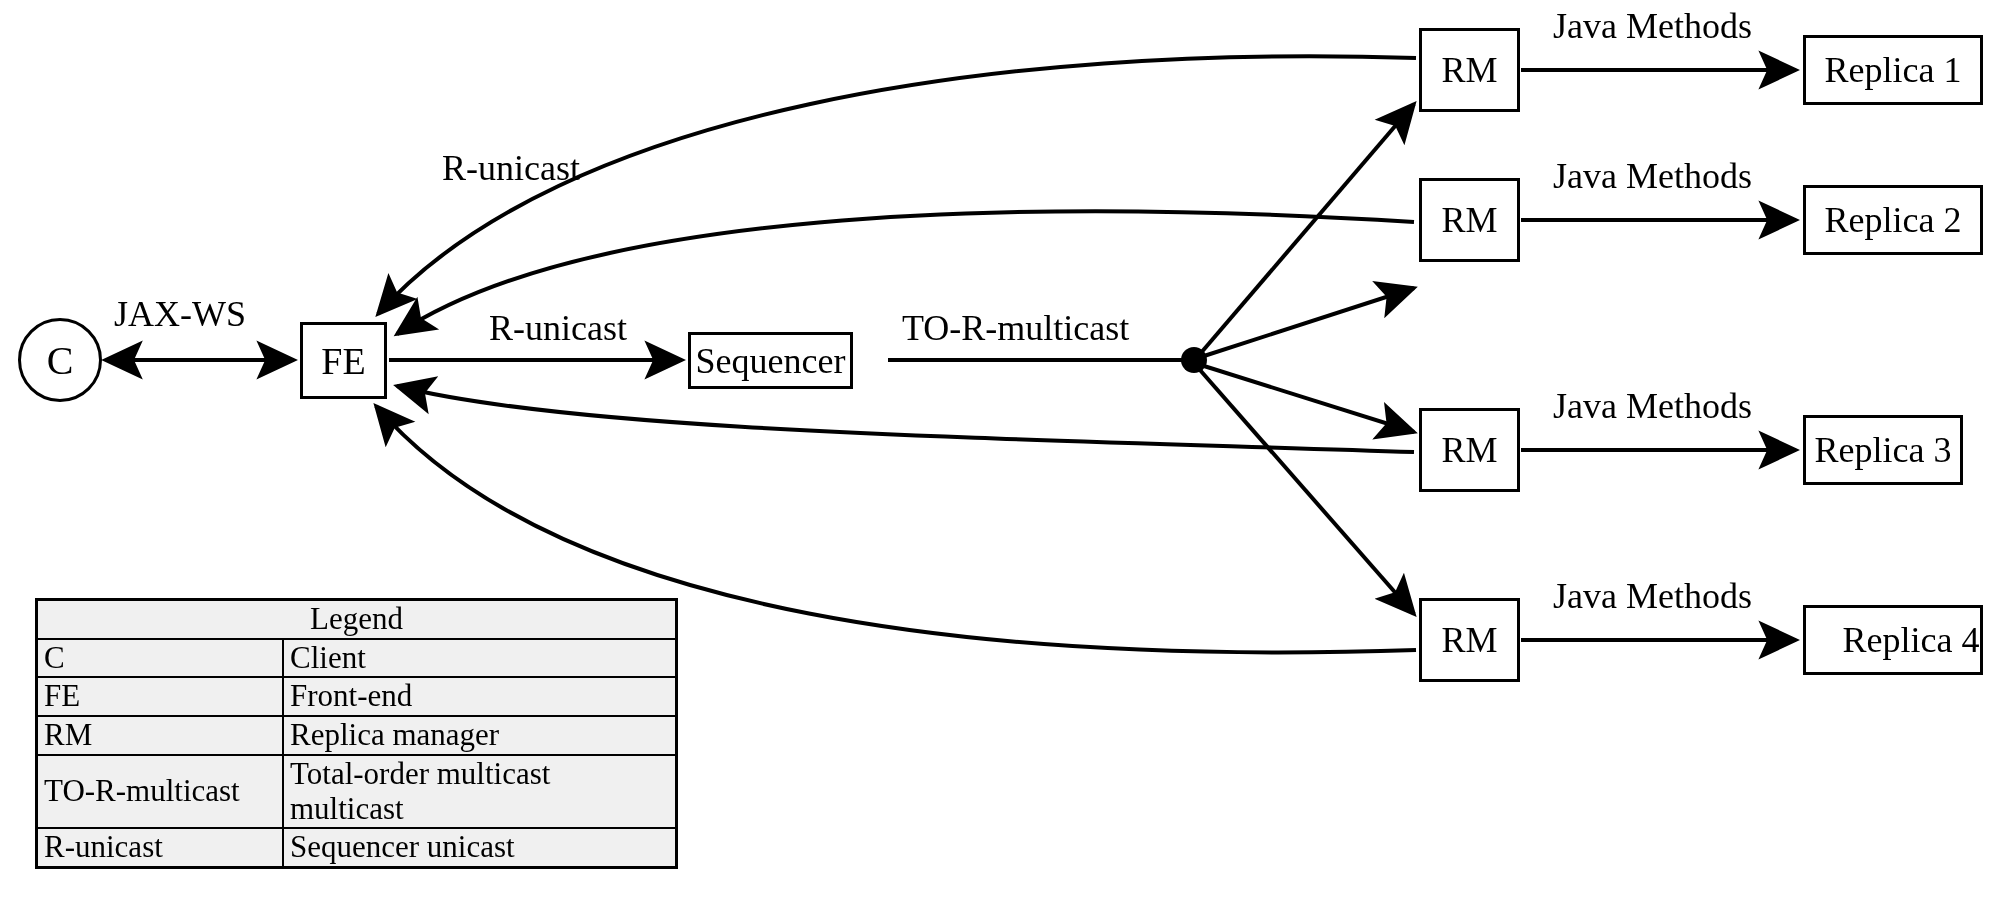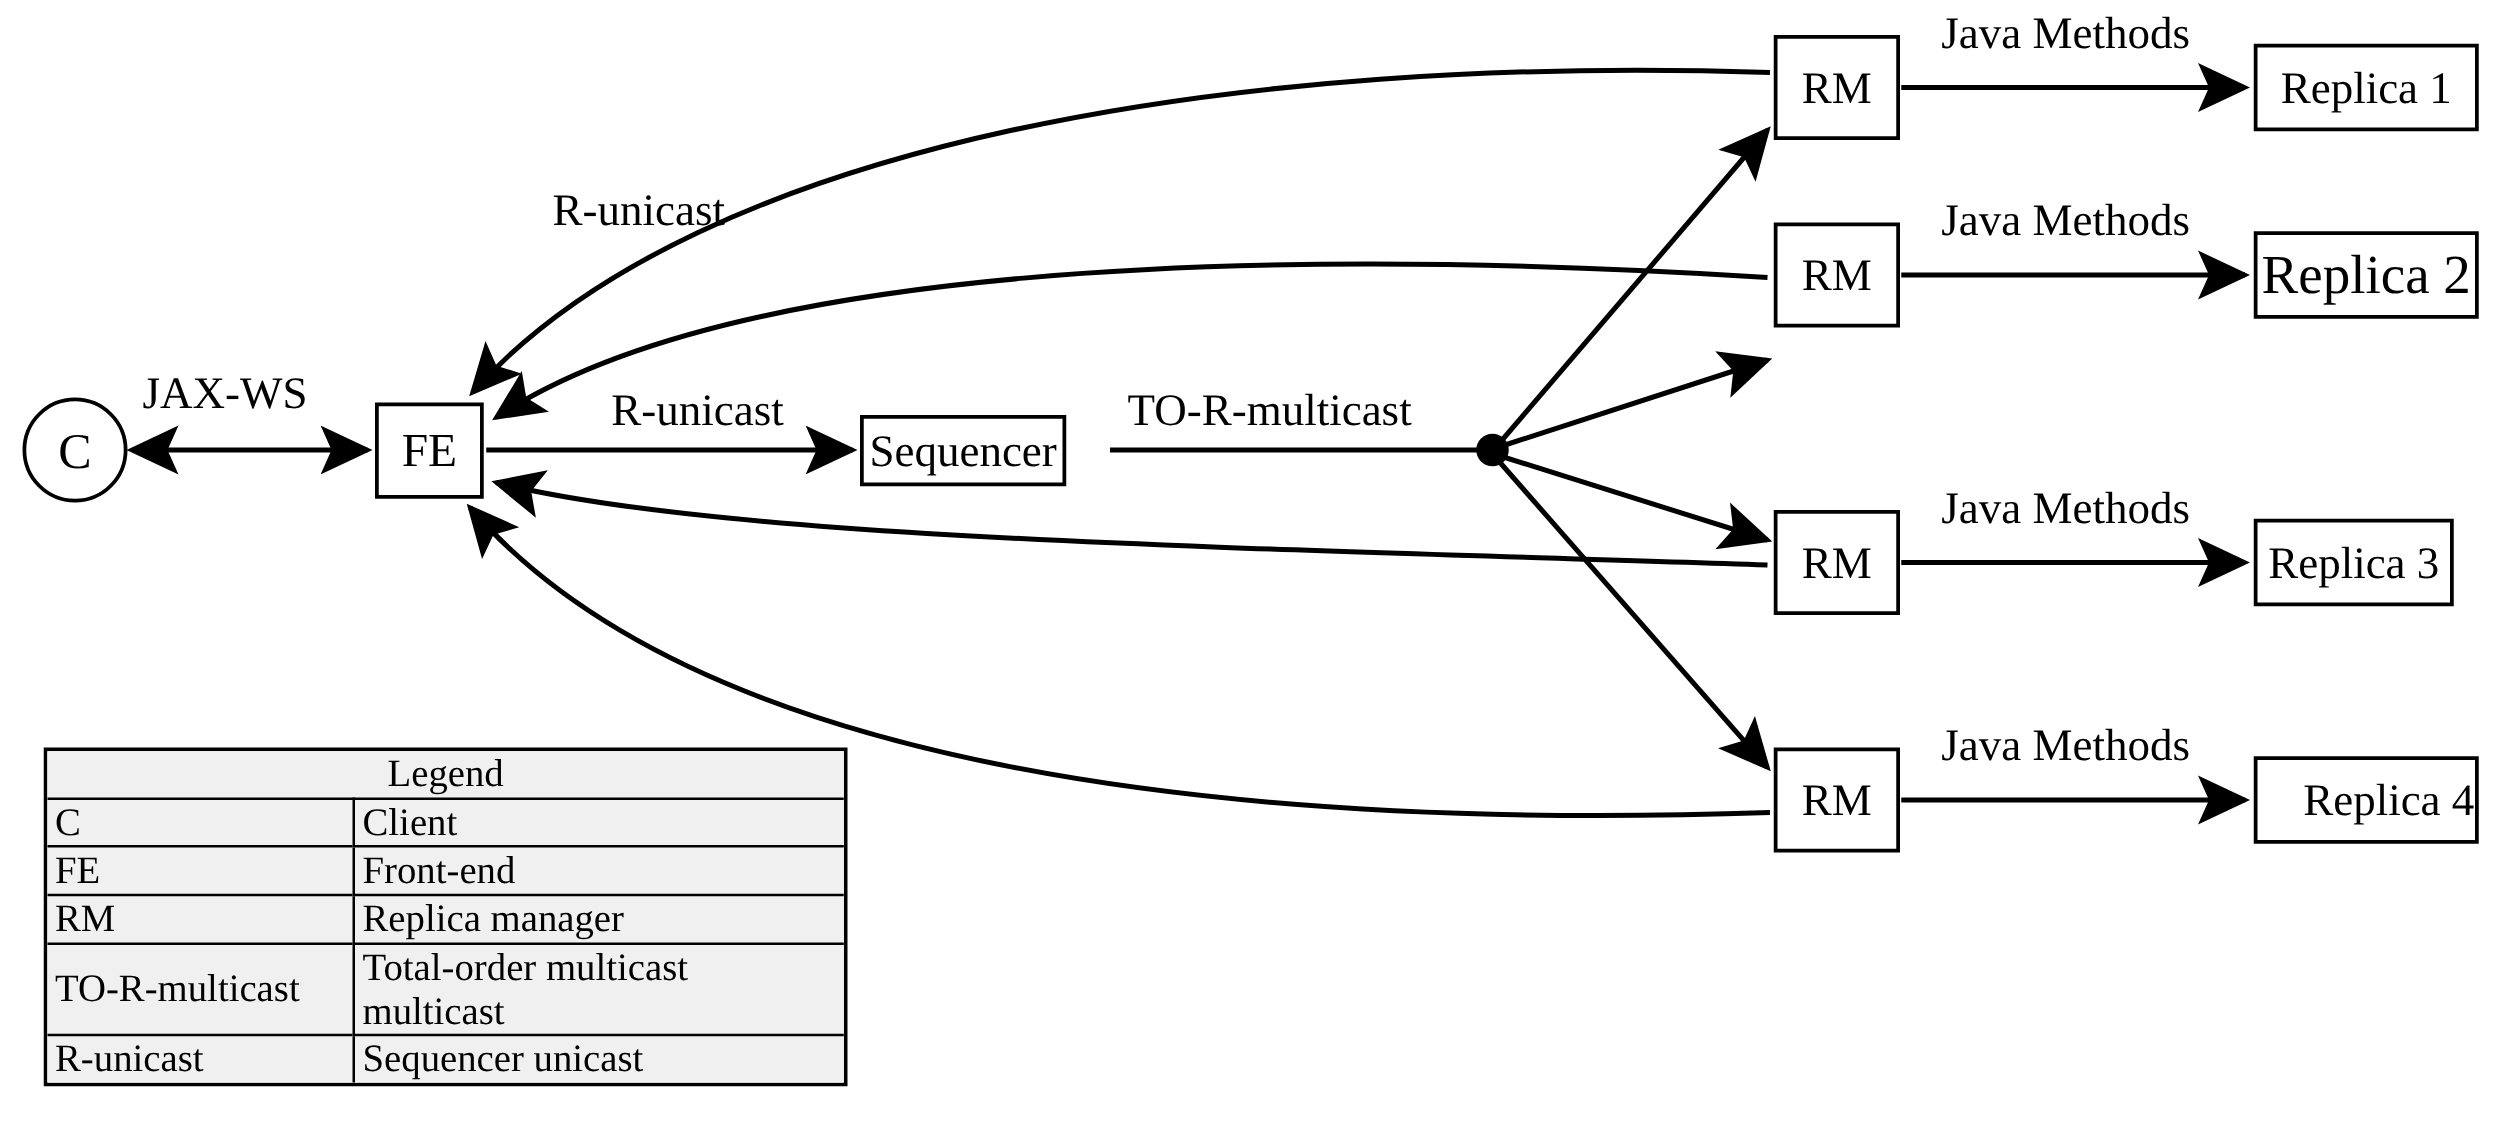--- a/index.html
+++ b/index.html
@@ -16,21 +16,21 @@
         background:#fff;display:flex;align-items:center;justify-content:center;}
 
   .edge-label{position:absolute;white-space:nowrap;line-height:1;}
 
   
   #legend{position:absolute;left:35px;top:598px;width:643px;
           border:3px solid #000;box-sizing:border-box;background:#f0f0f0;}
   #legend table{border-collapse:collapse;width:100%;background:#f0f0f0;}
   #legend td{border-top:2px solid #000;padding:1px 6px;font-size:31px;line-height:1.12;
              background:#f0f0f0;}
-  #legend tr:first-child td{border-top:none;}
+  #legend tr:first-child td{border-top:none;border-radius:15px;}
   #legend td.lg-term{width:232px;border-right:2px solid #000;}
   #legend td.lg-title{text-align:center;font-size:31px;}
 </style>
 </head>
 <body>
 
 <div id="stage">
 
   <svg id="wires" viewBox="0 0 2001 908">
     <defs>
@@ -90,21 +90,21 @@
     <span style="font-size:36px;">RM</span>
   </div>
   <div class="node" style="left:1419px;top:598px;width:101px;height:84px;">
     <span style="font-size:36px;">RM</span>
   </div>
 
   <div class="node" style="left:1803px;top:35px;width:180px;height:70px;">
     <span style="font-size:36px;">Replica 1</span>
   </div>
   <div class="node" style="left:1803px;top:185px;width:180px;height:70px;">
-    <span style="font-size:44px;">Replica 2</span>
+    <span style="font-size:36px;">Replica 2</span>
   </div>
   <div class="node" style="left:1803px;top:415px;width:160px;height:70px;">
     <span style="font-size:36px;">Replica 3</span>
   </div>
   <div class="node" style="left:1803px;top:605px;width:180px;height:70px;padding-left:36px;">
     <span style="font-size:36px;">Replica 4</span>
   </div>
 
   <div class="edge-label" style="left:114px;top:296px;font-size:36px;">JAX-WS</div>
 

